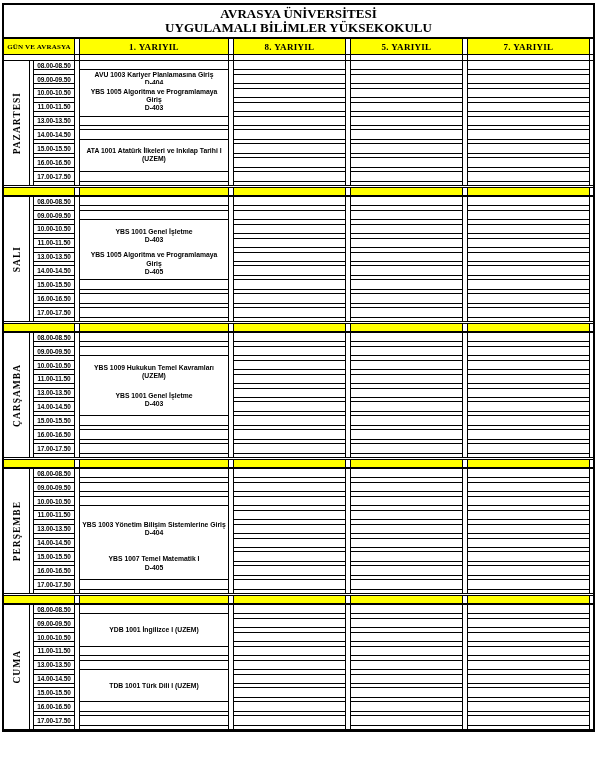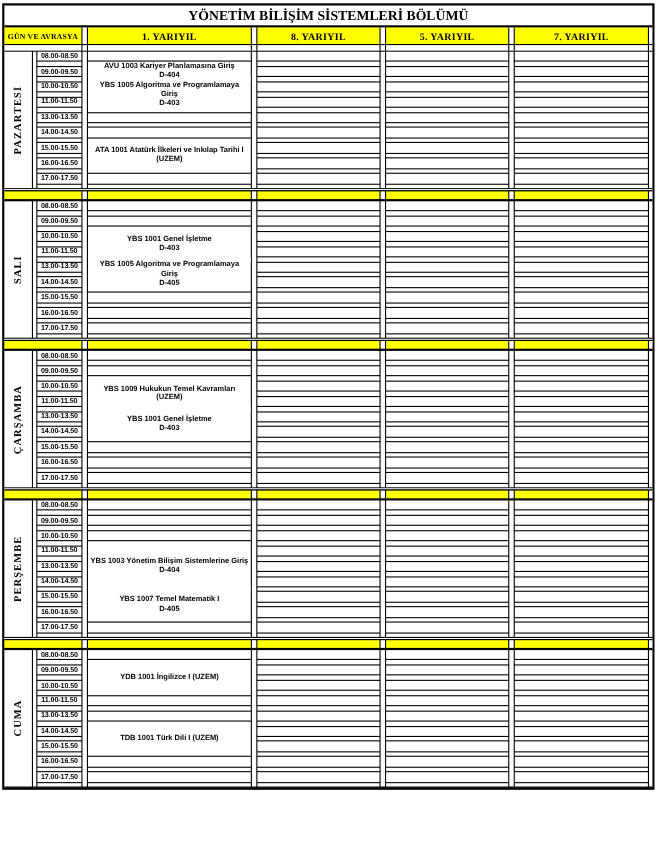--- a/index.html
+++ b/index.html
@@ -67,24 +67,25 @@
     display:flex; flex-direction:column; align-items:center; justify-content:center;
     text-align:center; font-weight:bold; font-size:6.8px; line-height:8.2px;
     overflow:hidden; padding:0 2px;
   }
 </style>
 </head>
 <body>
 
 <div class="sheet">
 
-
-  <div class="title-row t2">
-    <div>YÖNETİM BİLİŞİM SİSTEMLERİ  BÖLÜMÜ</div>
+  <div class="title-row t1">
+    <div>AVRASYA ÜNİVERSİTESİ</div>
+    <div>UYGULAMALI BİLİMLER YÜKSEKOKULU</div>
   </div>
+
 
 
   <div class="sgrid header-grid">
     <div class="hcell daytime" style="grid-column:1/4; grid-row:1;">GÜN VE AVRASYA</div>
     <div style="grid-column:4; grid-row:1;"></div>
     <div class="hcell sem" style="grid-column:5; grid-row:1;">1. YARIYIL</div>
     <div style="grid-column:6; grid-row:1;"></div>
     <div class="hcell sem" style="grid-column:7; grid-row:1;">8. YARIYIL</div>
     <div style="grid-column:8; grid-row:1;"></div>
     <div class="hcell sem" style="grid-column:9; grid-row:1;">5. YARIYIL</div>

